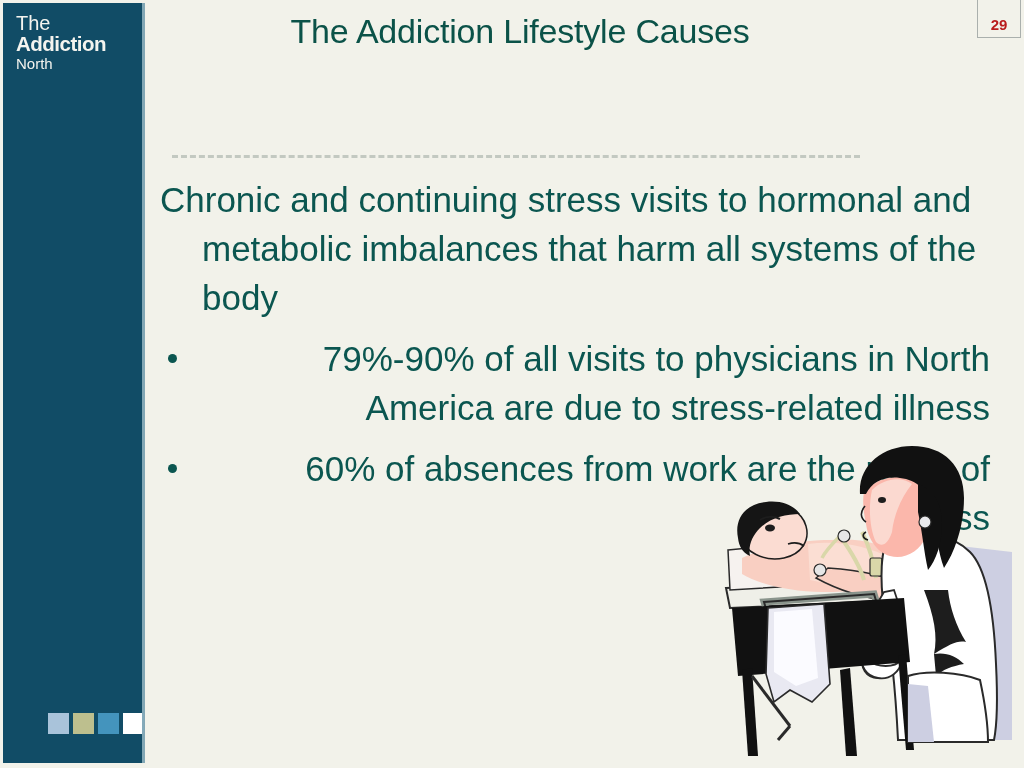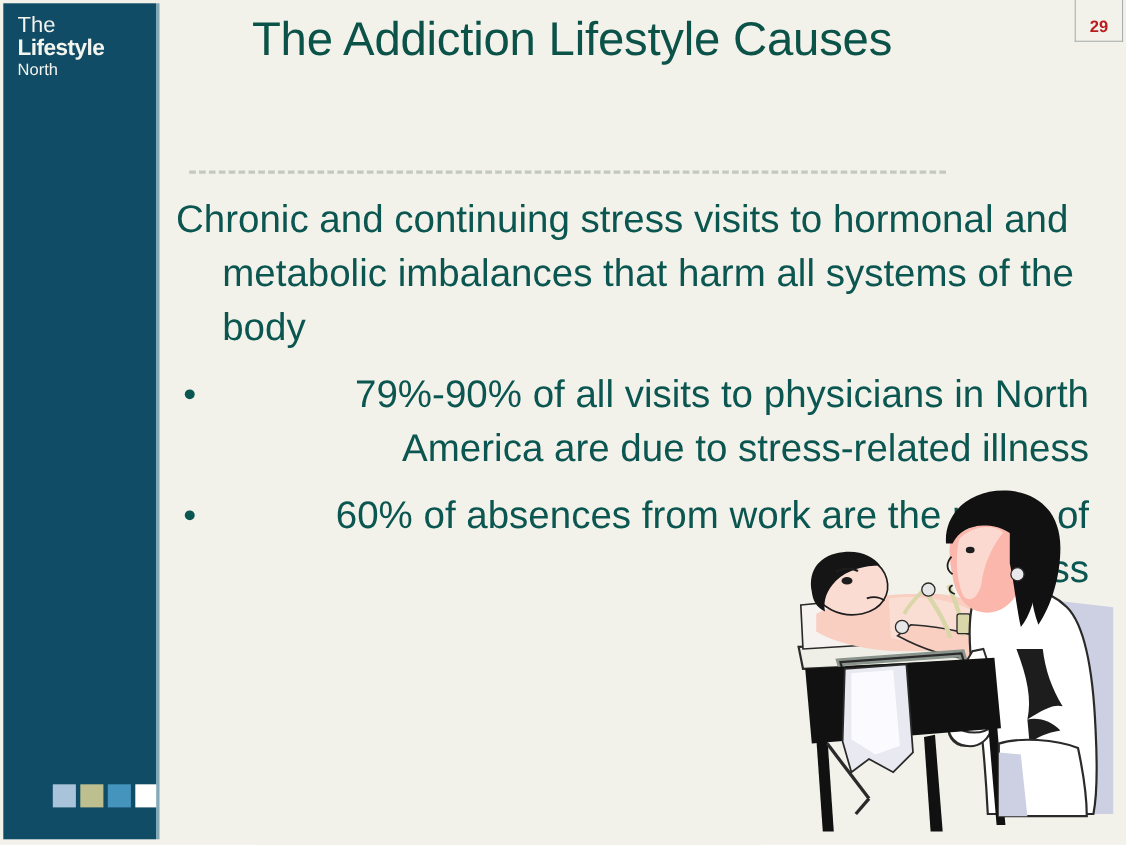--- a/index.html
+++ b/index.html
@@ -110,21 +110,21 @@
   }
 
   
   #title {
     position: absolute;
     left: 170px;
     top: 12px;
     width: 700px;
     text-align: center;
     color: #0b5248;
-    font-size: 43px;
+    font-size: 34px;
     line-height: 1.12;
     letter-spacing: -0.2px;
   }
   .title-line { display: block; white-space: nowrap; }
 
   
   #divider {
     position: absolute;
     left: 172px;
     top: 155px;
@@ -182,21 +182,21 @@
   #clipart svg { display: block; }
 </style>
 </head>
 <body>
 
 <div id="slide">
 
   <div id="sidebar">
     <div id="logo">
       <div class="logo-the">The</div>
-      <div class="logo-prevention">Lifestyle</div>
+      <div class="logo-prevention">Addiction</div>
       <div class="logo-plan">North</div>
     </div>
 
     <div id="swatches">
       <div class="swatch" style="background:#a9c3da"></div>
       <div class="swatch" style="background:#bdbf8e"></div>
       <div class="swatch" style="background:#4494bd"></div>
       <div class="swatch" style="background:#ffffff"></div>
     </div>
   </div>

